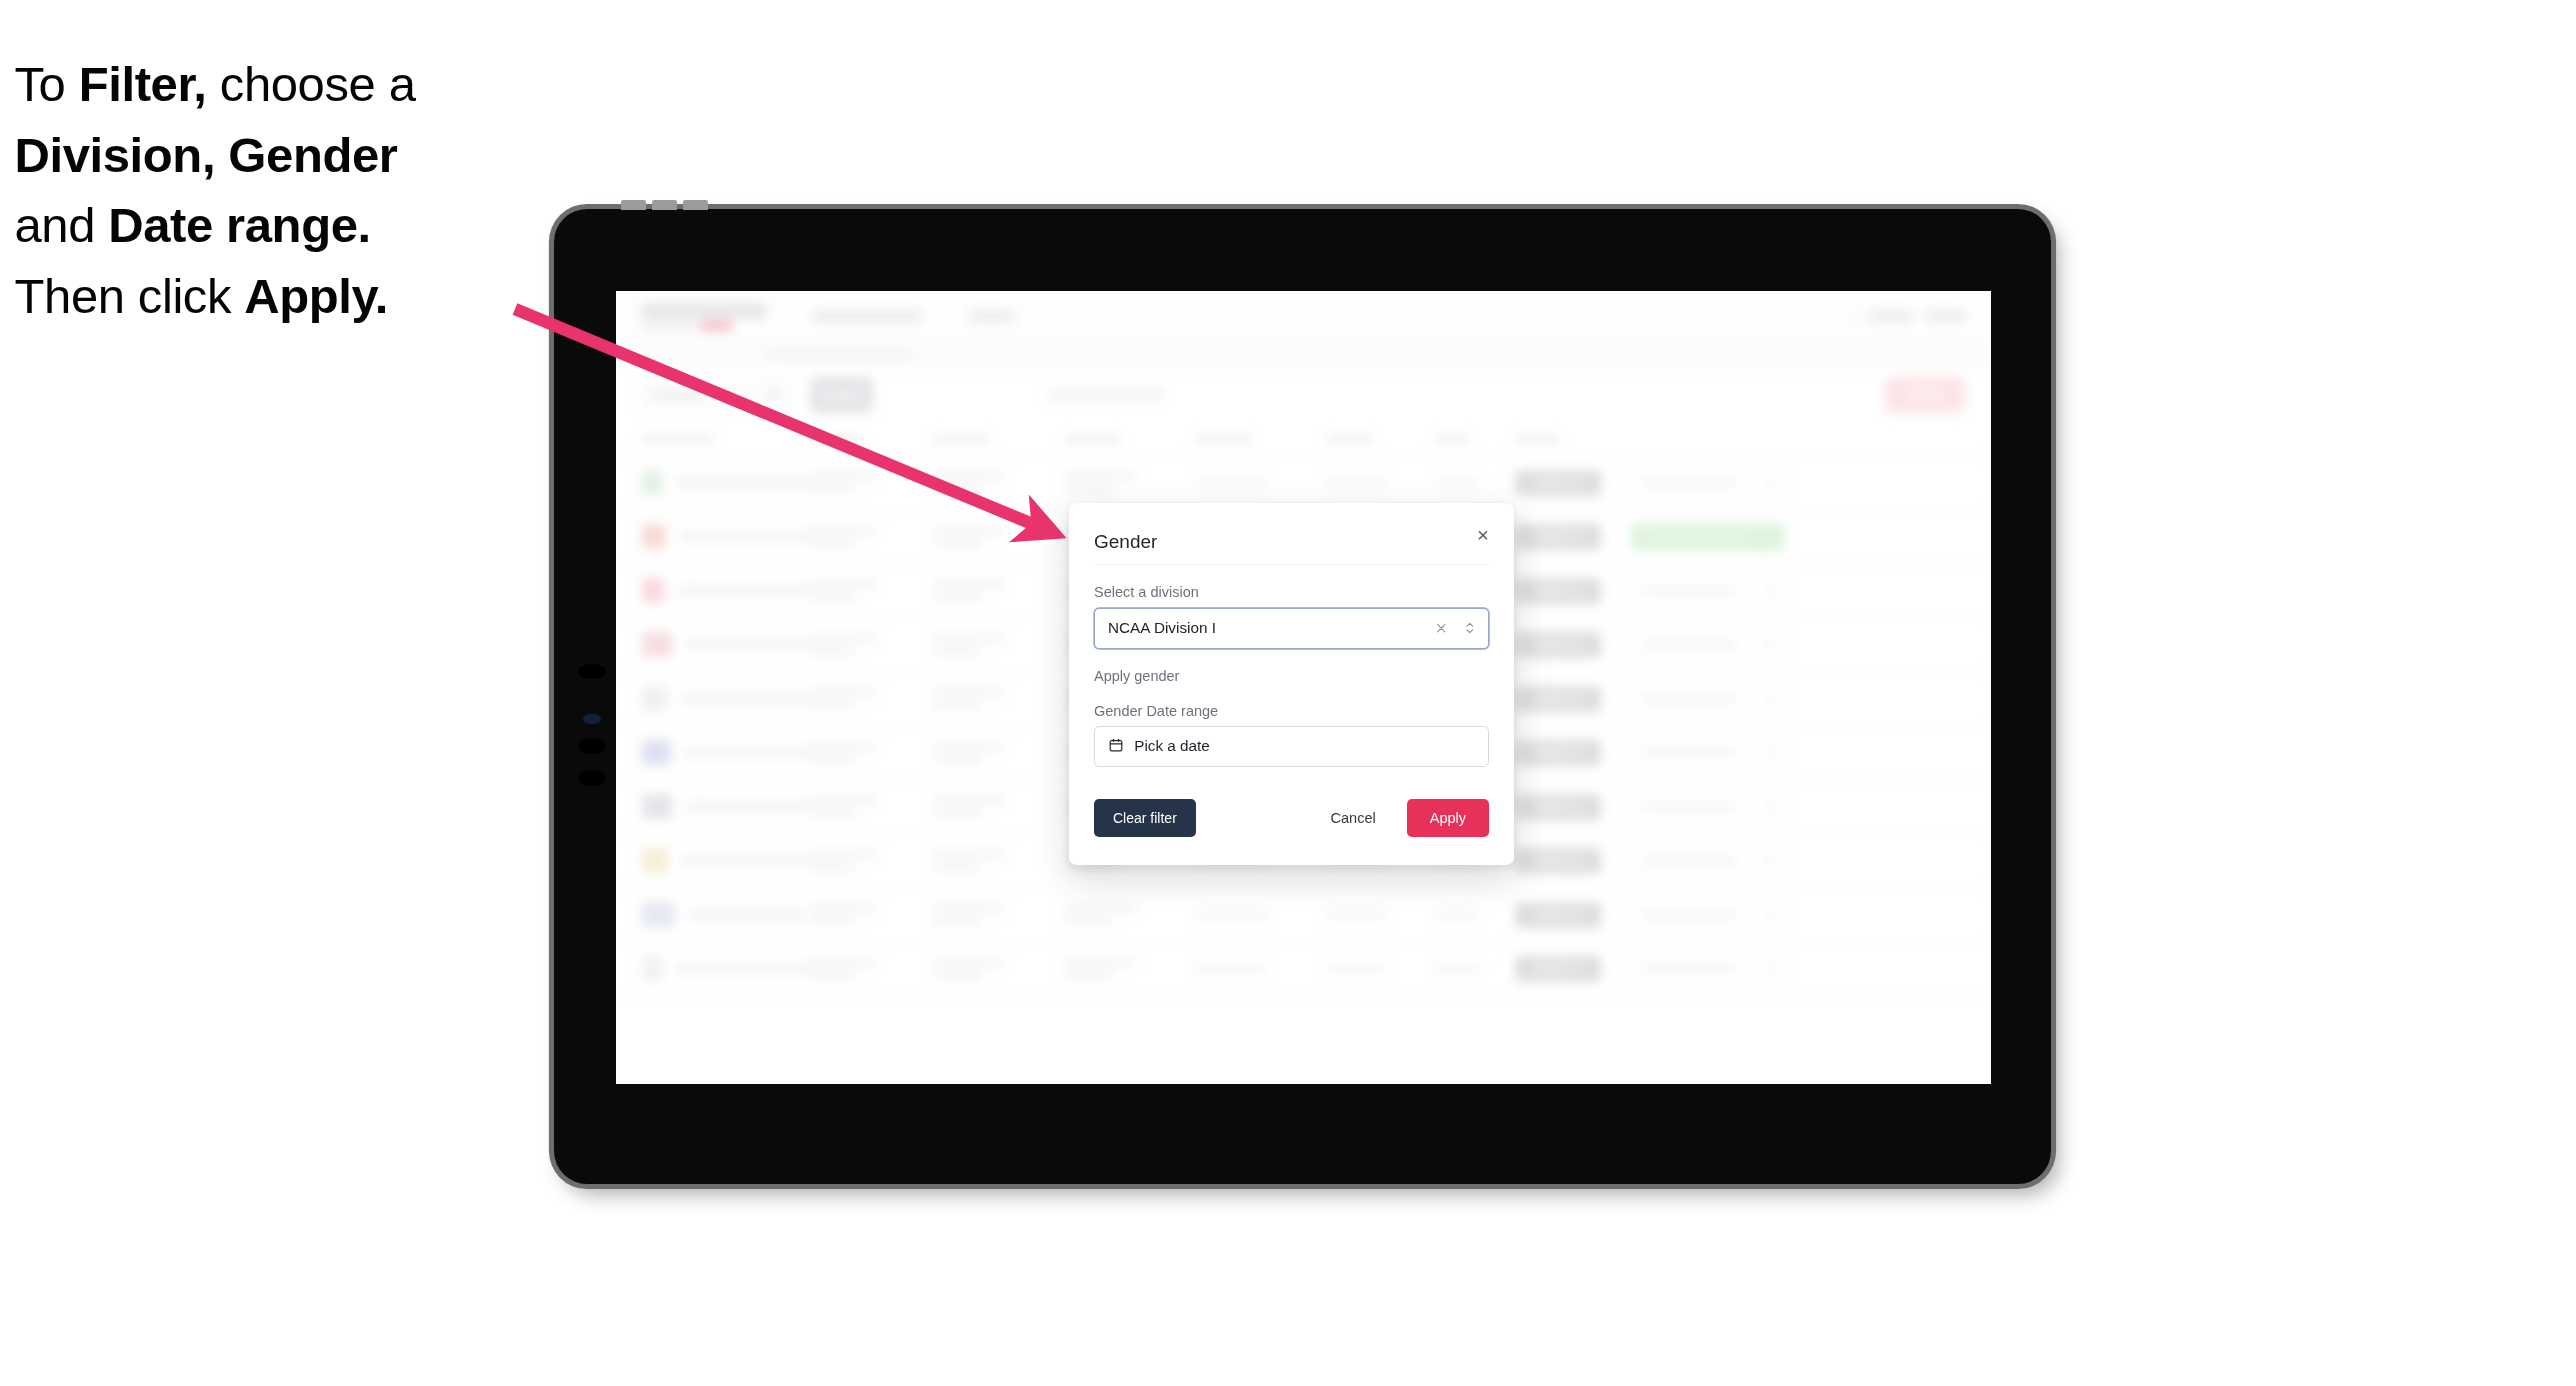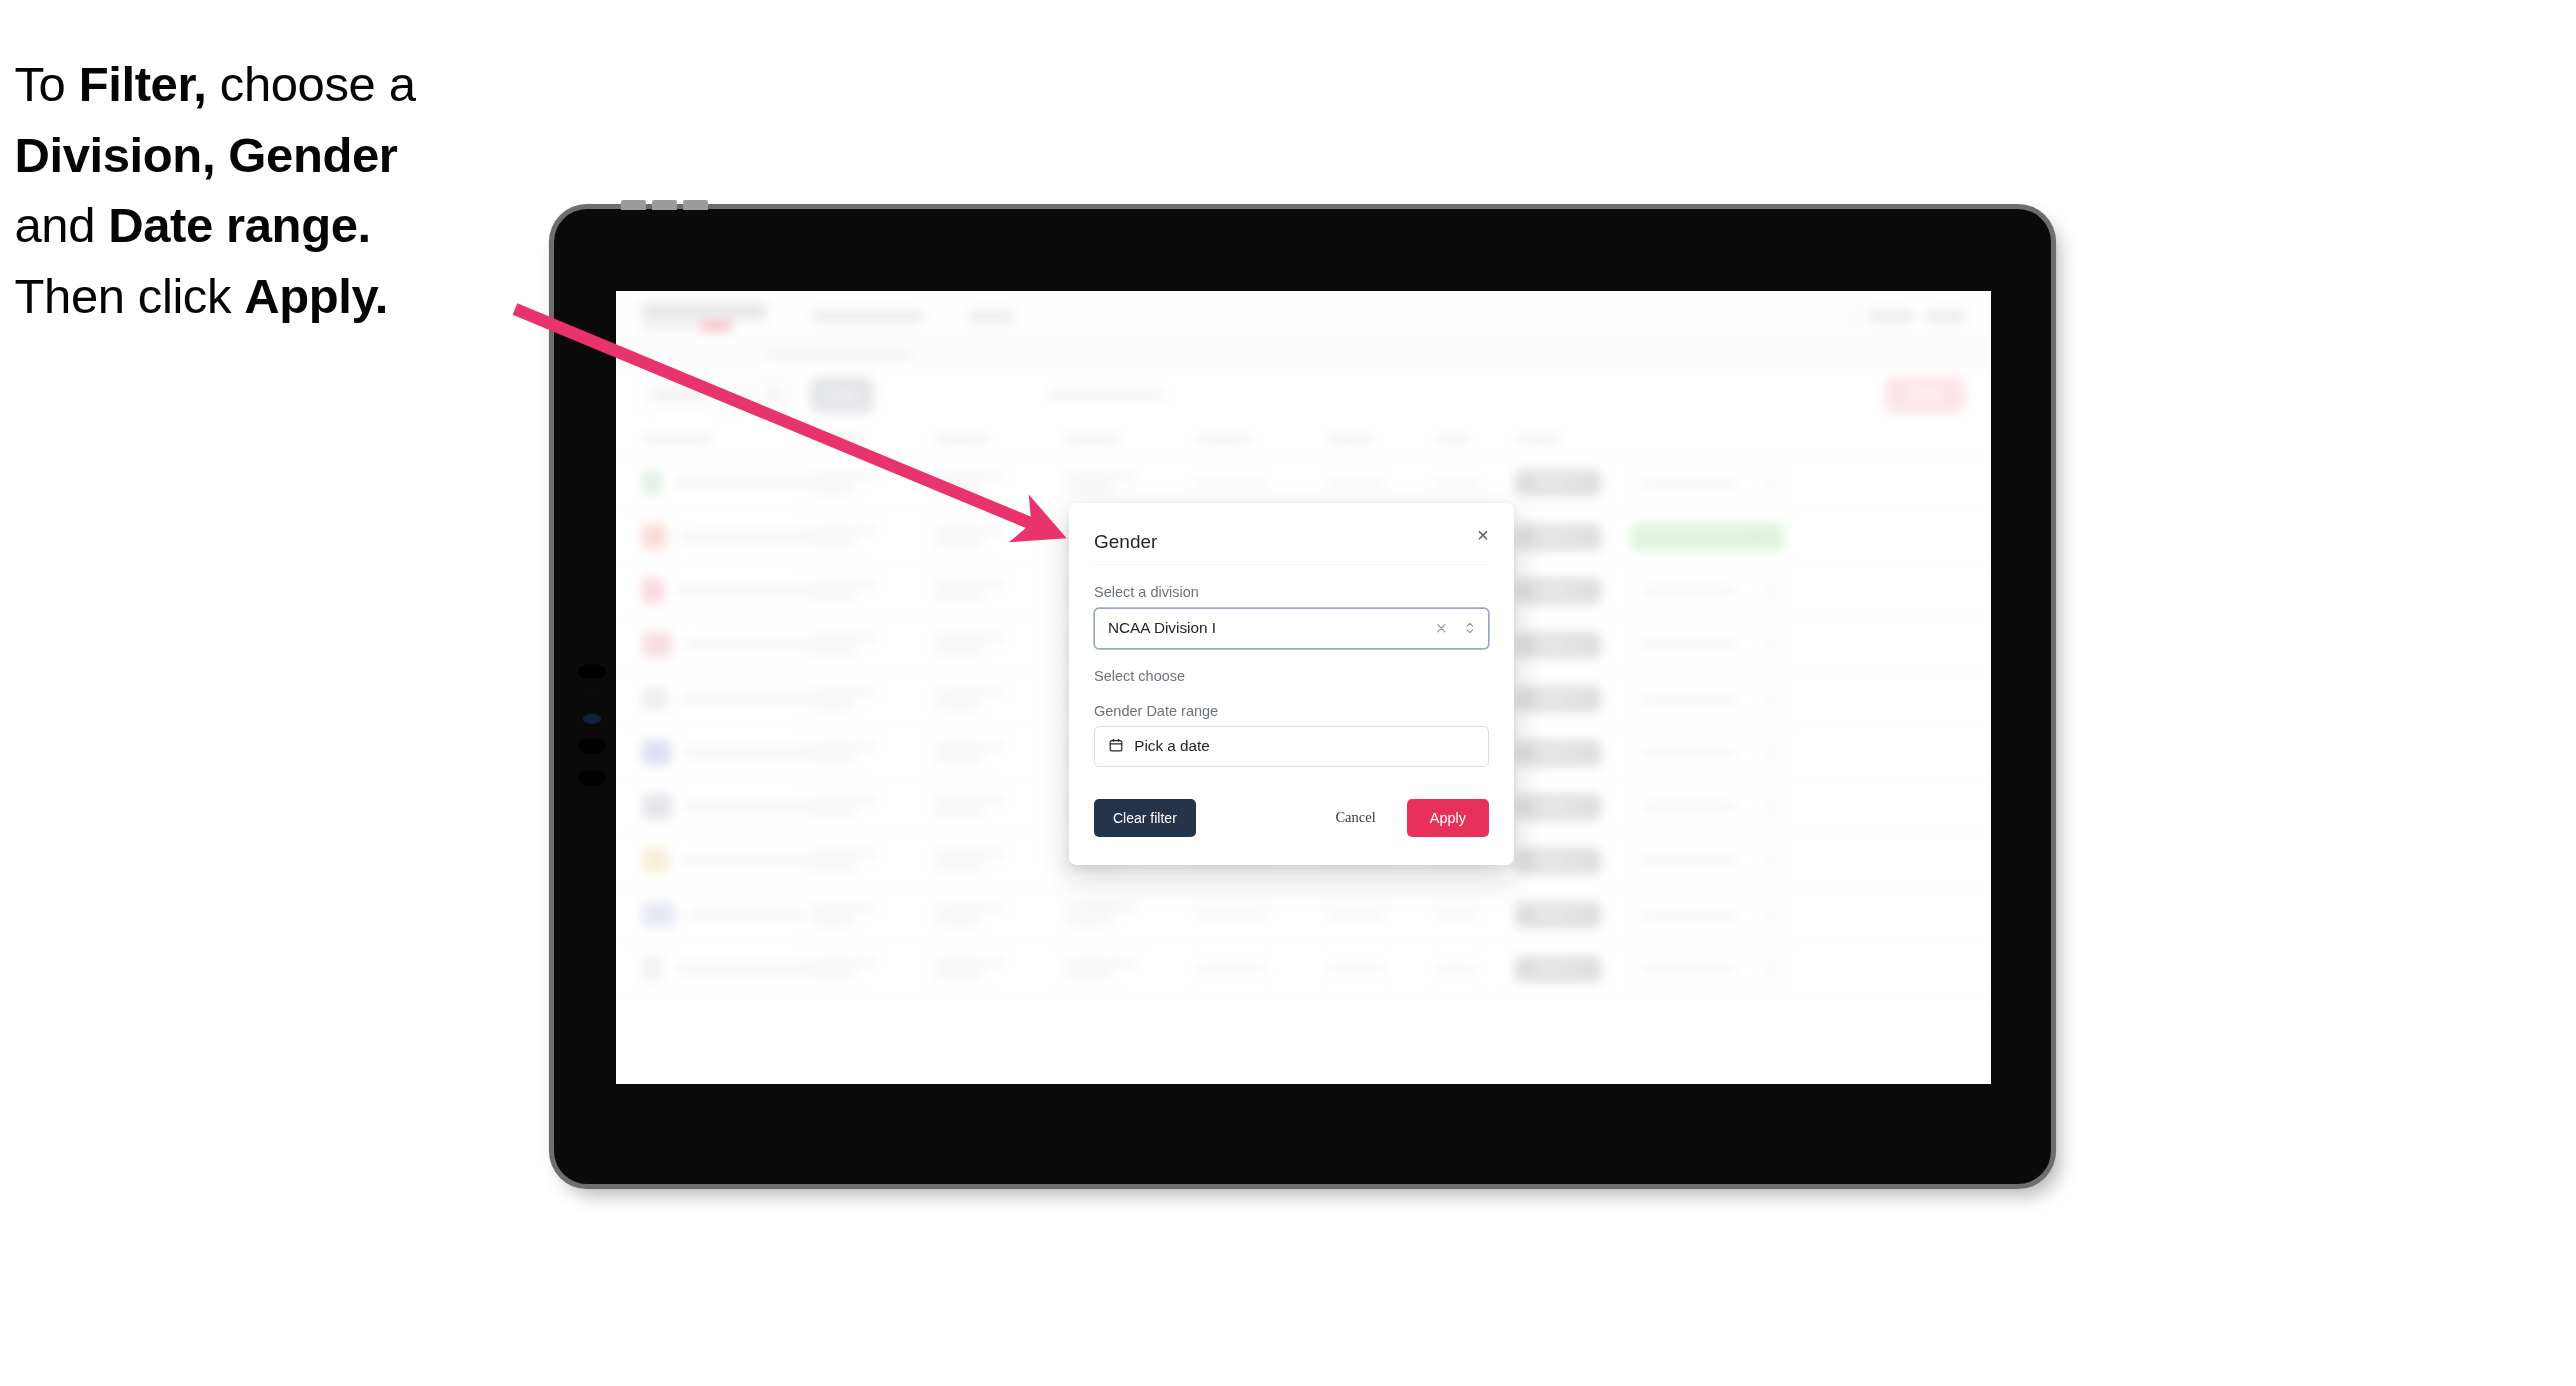--- a/index.html
+++ b/index.html
@@ -318,21 +318,21 @@
   #modal-footer-right {
     margin-left: auto;
     display:flex; align-items:center; gap: 25px;
   }
   #cancel-btn {
     background: none;
     border: none;
     font-size: 14.5px;
     color: #33383f;
     cursor: pointer;
-    font-family: Liberation Serif, serif;
+    font-family: Liberation Sans, sans-serif;
   }
   #apply-btn {
     background: #E8315A;
     color: #ffffff;
     font-size: 14.5px;
     border: none;
     border-radius: 5.1px;
     padding: 11px 23px;
     cursor: pointer;
     font-family: "Liberation Sans", sans-serif;
@@ -830,21 +830,21 @@
       </span>
       <span class="icon-chev">
         <svg width="11.6" height="16" viewBox="0 0 16 22" fill="none" stroke="#8d949f" stroke-width="1.6" stroke-linecap="round" stroke-linejoin="round">
             <path d="M4 8.5 L8 4.5 L12 8.5"></path>
             <path d="M4 13.5 L8 17.5 L12 13.5"></path>
           </svg>
       </span>
     </div>
   </div>
 
-  <div class="field-label">Select choose</div>
+  <div class="field-label">Apply gender</div>
 
   <div class="field-label">Gender Date range</div>
   <div class="date-box">
     <span>
       <svg width="16" height="16" viewBox="0 0 22 22" fill="none" stroke="#23272e" stroke-width="1.6" stroke-linecap="round" stroke-linejoin="round">
         <rect x="3" y="5" width="16" height="14" rx="2.2"></rect>
         <path d="M3 9.5 H19"></path>
           <path d="M7.5 3.2 V6"></path>
           <path d="M14.5 3.2 V6"></path>
       </svg>

